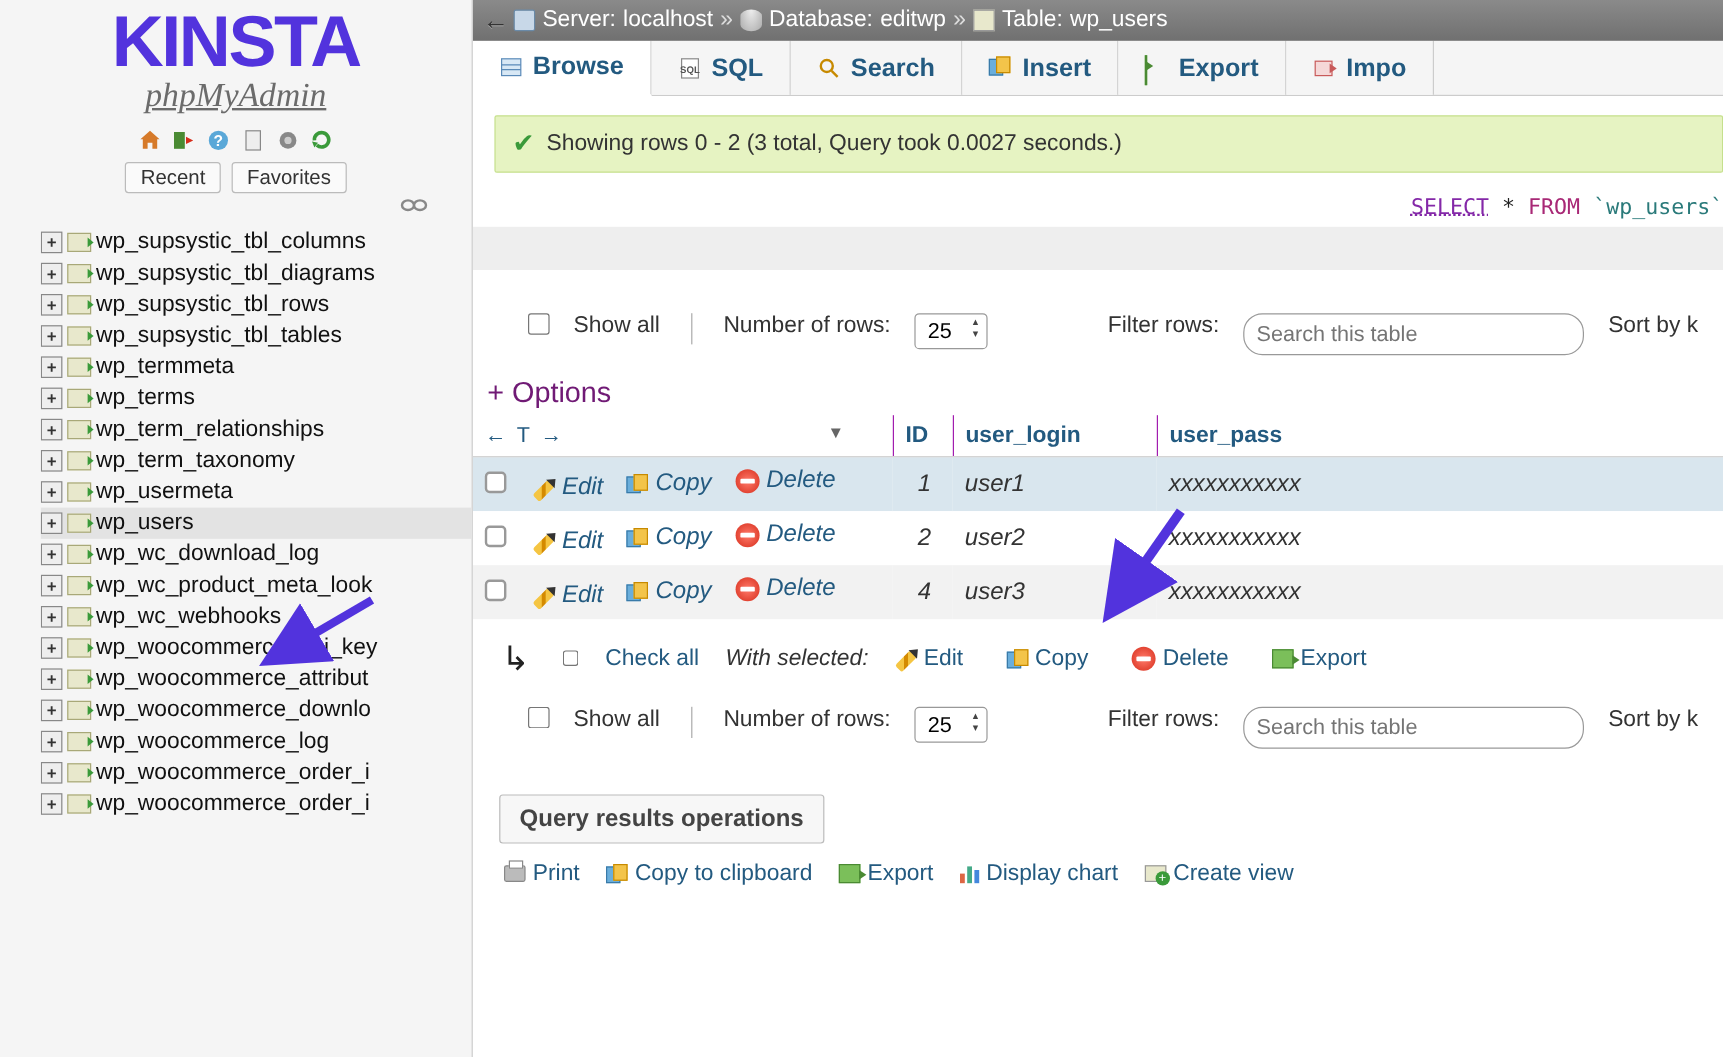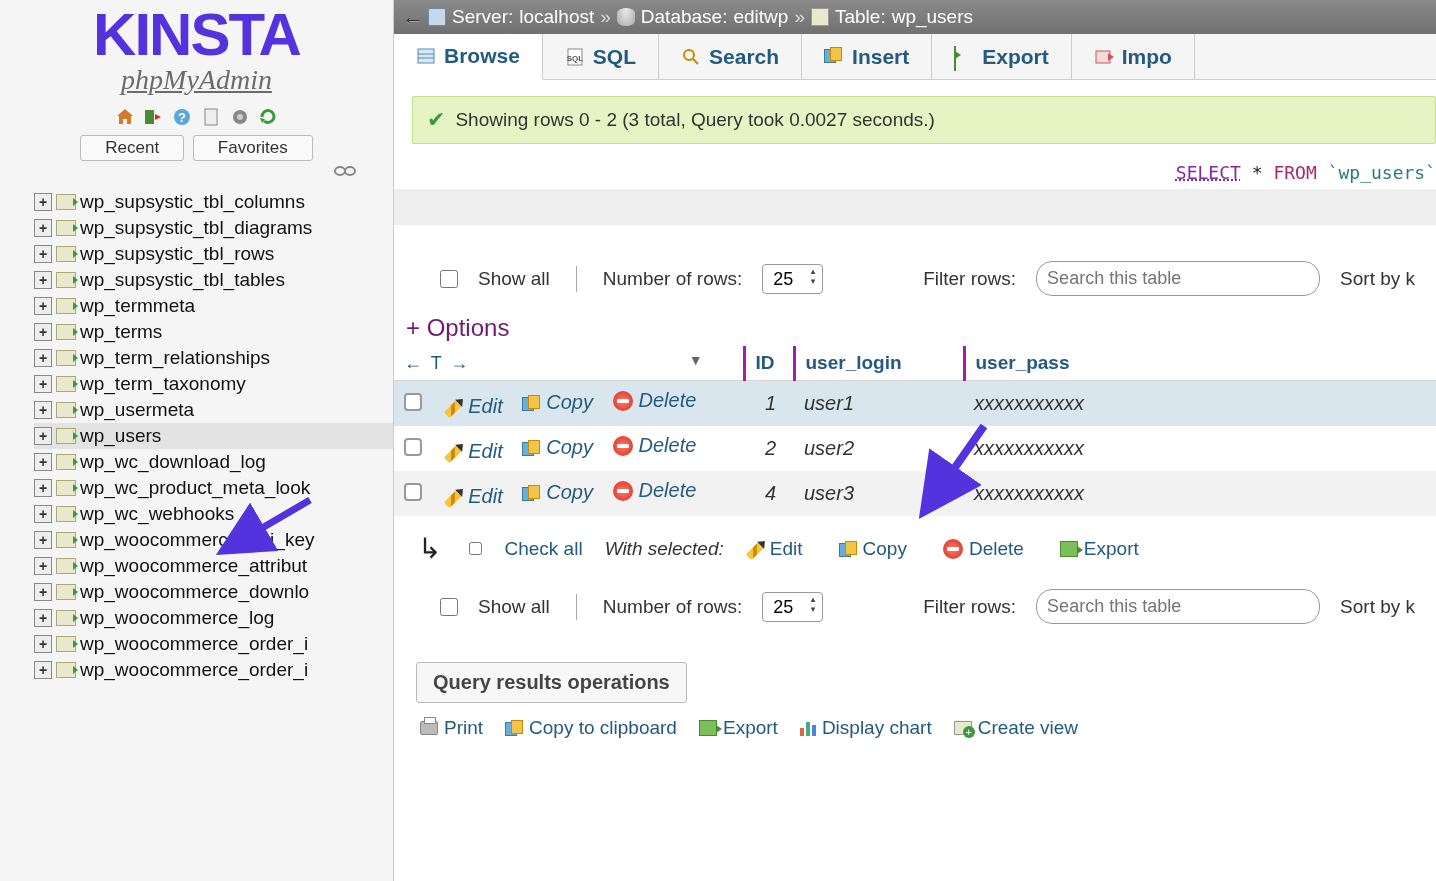--- a/index.html
+++ b/index.html
@@ -9,21 +9,21 @@
 
 .sidebar { width: 394px; background: #f5f5f5; border-right: 1px solid #ccc; display: flex; flex-direction: column; position: relative; }
 .logo-block { padding: 8px 0 4px; text-align: center; }
 .logo-text { font-family: Arial Black, Arial, sans-serif; font-weight: 900; font-size: 60px; color: #5233dd; letter-spacing: -2px; line-height: 0.9; }
 .logo-sub { font-family: Georgia, serif; font-style: italic; font-size: 28px; color: #6b6b6b; margin-top: 2px; text-decoration: underline; }
 
 .icon-row { text-align: center; padding: 6px 0 4px; }
 .icon-row .icon { display: inline-block; width: 20px; height: 20px; margin: 0 2px; vertical-align: middle; }
 
 .tabs-row { text-align: center; padding: 4px 0 2px; }
-.tab-btn { display: inline-block; background: #fafafa; border: 1px solid #bbb; border-radius: 3px; padding: 2px 24px; margin: 0 2px; font-size: 17px; cursor: pointer; }
+.tab-btn { display: inline-block; background: #fafafa; border: 1px solid #bbb; border-radius: 3px; padding: 2px 12px; margin: 0 2px; font-size: 17px; cursor: pointer; }
 
 .link-icon-row { text-align: right; padding: 0 36px 4px 0; }
 .link-icon-row svg { width: 24px; height: 14px; }
 
 .tree { flex: 1; overflow-y: auto; padding: 2px 0 20px 14px; position: relative; }
 .tree::-webkit-scrollbar { width: 12px; }
 .tree::-webkit-scrollbar-thumb { background: #bbb; border-radius: 6px; }
 .tree-row { display: flex; align-items: center; padding: 2px 0; margin-left: 20px; cursor: pointer; font-size: 19px; white-space: nowrap; overflow: hidden; }
 .tree-row.selected { background: #e3e3e3; }
 .expand-box { width: 18px; height: 18px; border: 1px solid #888; background: #eee; display: flex; align-items: center; justify-content: center; font-size: 14px; font-weight: bold; color: #333; margin-right: 4px; flex-shrink: 0; }
@@ -52,21 +52,21 @@
 .alert-success .check { color: #3a9a3a; font-size: 22px; }
 
 .sql { font-family: Menlo, Consolas, monospace; font-size: 18px; padding: 6px 0 6px 20px; text-align: right; }
 .sql .kw { color: #8428a8; text-decoration: underline dotted; }
 .sql .kw2 { color: #a82876; }
 .sql .tbl { color: #2a7a7a; }
 .sql .star { color: #222; }
 
 .graybar { background: #eee; height: 36px; margin-bottom: 28px; }
 
-.controls-row { display: flex; align-items: center; gap: 20px; padding: 8px 11px 18px 46px; font-size: 19px; }
+.controls-row { display: flex; gap: 20px; padding: 8px 11px 18px 46px; font-size: 19px; }
 .controls-row input[type=checkbox] { width: 18px; height: 18px; }
 .vsep { width: 1px; height: 26px; background: #aaa; margin: 0 6px; }
 .num-select { border: 1px solid #999; border-radius: 4px; padding: 4px 28px 4px 10px; font-size: 18px; background: #fff; appearance: none; position: relative; }
 .select-wrap { position: relative; display: inline-block; }
 .select-wrap::after { content: '▴\A▾'; white-space: pre; position: absolute; right: 8px; top: 2px; font-size: 9px; line-height: 10px; color: #444; pointer-events: none; }
 .filter-input { border: 1px solid #999; border-radius: 16px; padding: 6px 10px; font-size: 18px; width: 284px; color: #4c1d95; }
 .label-txt { color: #333; }
 
 .options-link { color: #701a75; font-size: 24px; padding: 0 0 4px 12px; display: inline-block; cursor: pointer; }
 
@@ -112,21 +112,21 @@
 .ico-view::after{content:'+';position:absolute;right:-4px;bottom:-4px;width:12px;height:12px;background:#3a9a3a;color:#fff;border-radius:50%;font-size:11px;line-height:12px;text-align:center;}
 
 .crumb-ico { width: 18px; height: 18px; display: inline-block; vertical-align: middle; }
 .crumb-server { background: #c8d8e8; border: 1px solid #6a8aa8; border-radius: 2px; }
 .crumb-db { background: radial-gradient(ellipse at top,#eee,#aaa); border-radius: 50% / 30%; }
 .crumb-tbl { background: #e8e8cc; border: 1px solid #999; }
 
 .tbl-icon-bg { display:inline-block; width:20px; height:14px; background:#e8e8cc; border:1px solid #a8a878; position:relative; }
 .tbl-icon-bg::after{content:'';position:absolute;right:-3px;top:3px;border-left:5px solid #3a9a3a;border-top:4px solid transparent;border-bottom:4px solid transparent;}
 
-.th-border-l { border-left: 3px solid #a21caf; }
+.th-border-l { border-left: 1px solid #a21caf; }
 </style>
 </head>
 <body>
 
 <div class="app">
 
   <div class="sidebar">
     <div class="logo-block">
       <div class="logo-text">KINSTA</div>
       <div class="logo-sub">phpMyAdmin</div>

